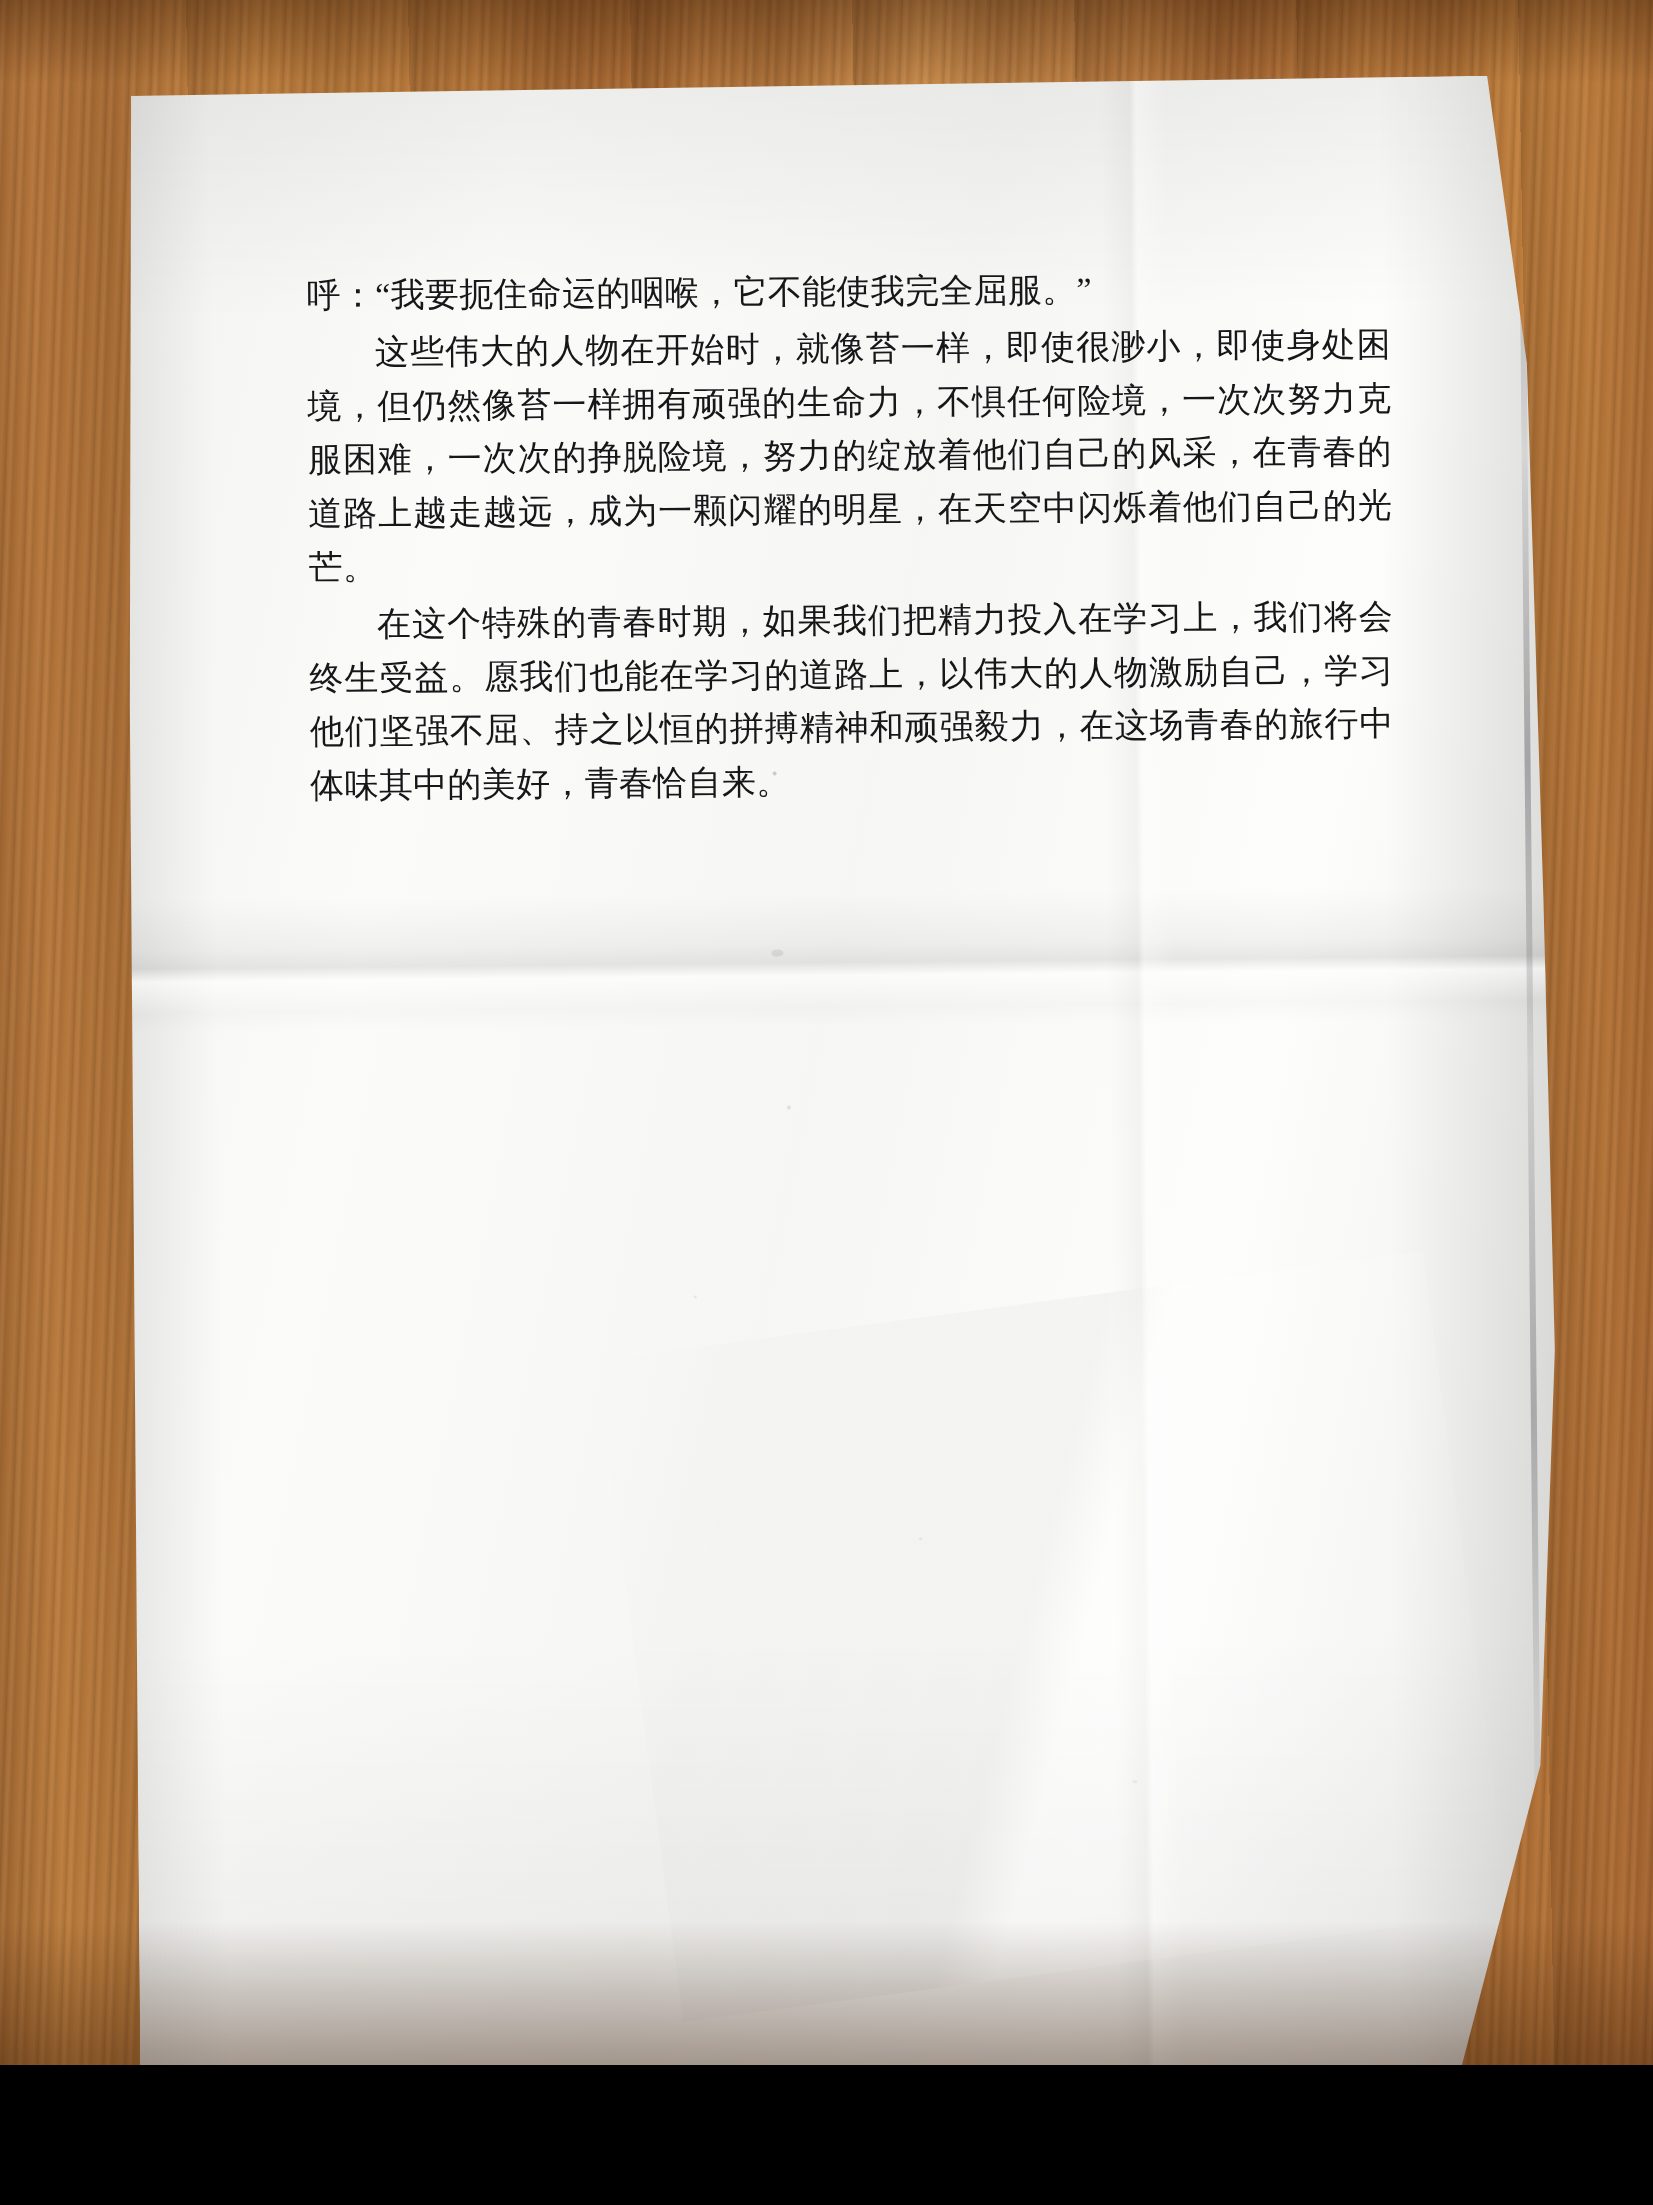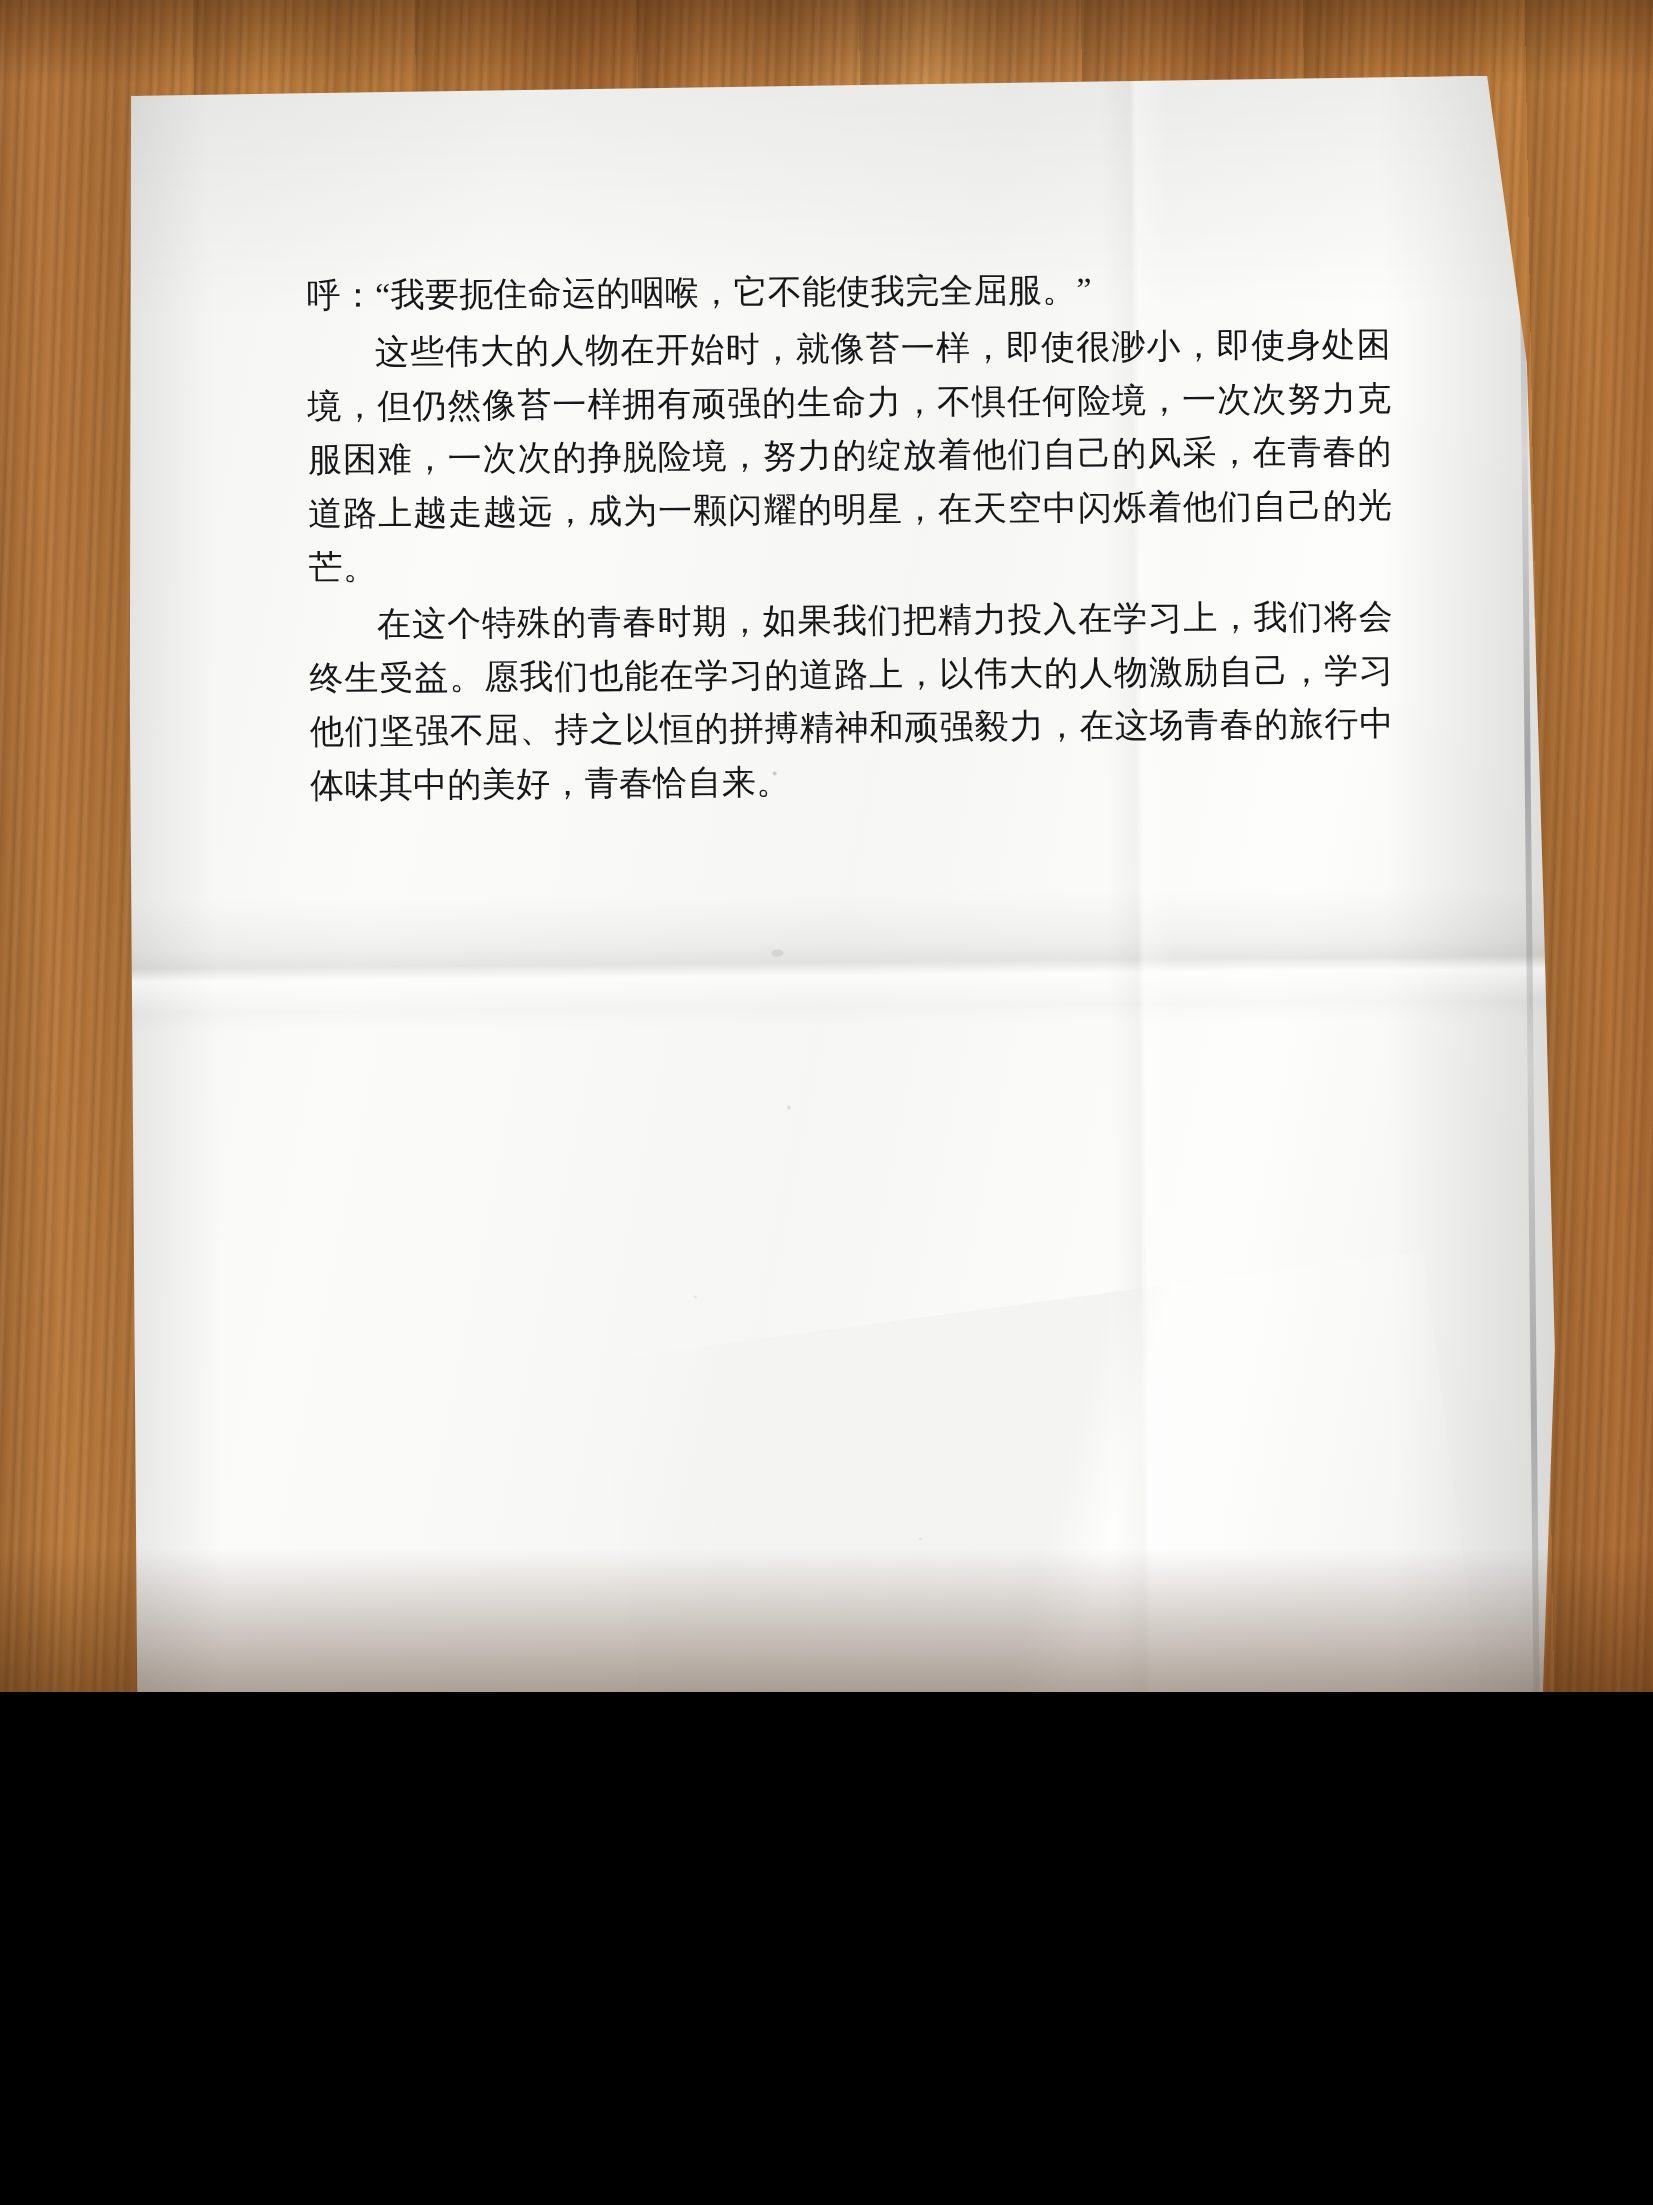--- a/index.html
+++ b/index.html
@@ -11,21 +11,21 @@
     width: 1654px;
     height: 2205px;
     overflow: hidden;
     font-family: "Liberation Serif", serif;
   }
 
   
   #scene {
     position: relative;
     width: 1654px;
-    height: 1692px;
+    height: 2065px;
     background:
       repeating-linear-gradient(92deg,
         rgba(0,0,0,0.10) 0px,
         rgba(0,0,0,0.00) 1.7px,
         rgba(255,255,255,0.05) 4.4px,
         rgba(0,0,0,0.08) 7.8px,
         rgba(0,0,0,0.02) 12.2px,
         rgba(255,255,255,0.03) 17px,
         rgba(0,0,0,0.11) 22px),
       repeating-linear-gradient(89deg,

